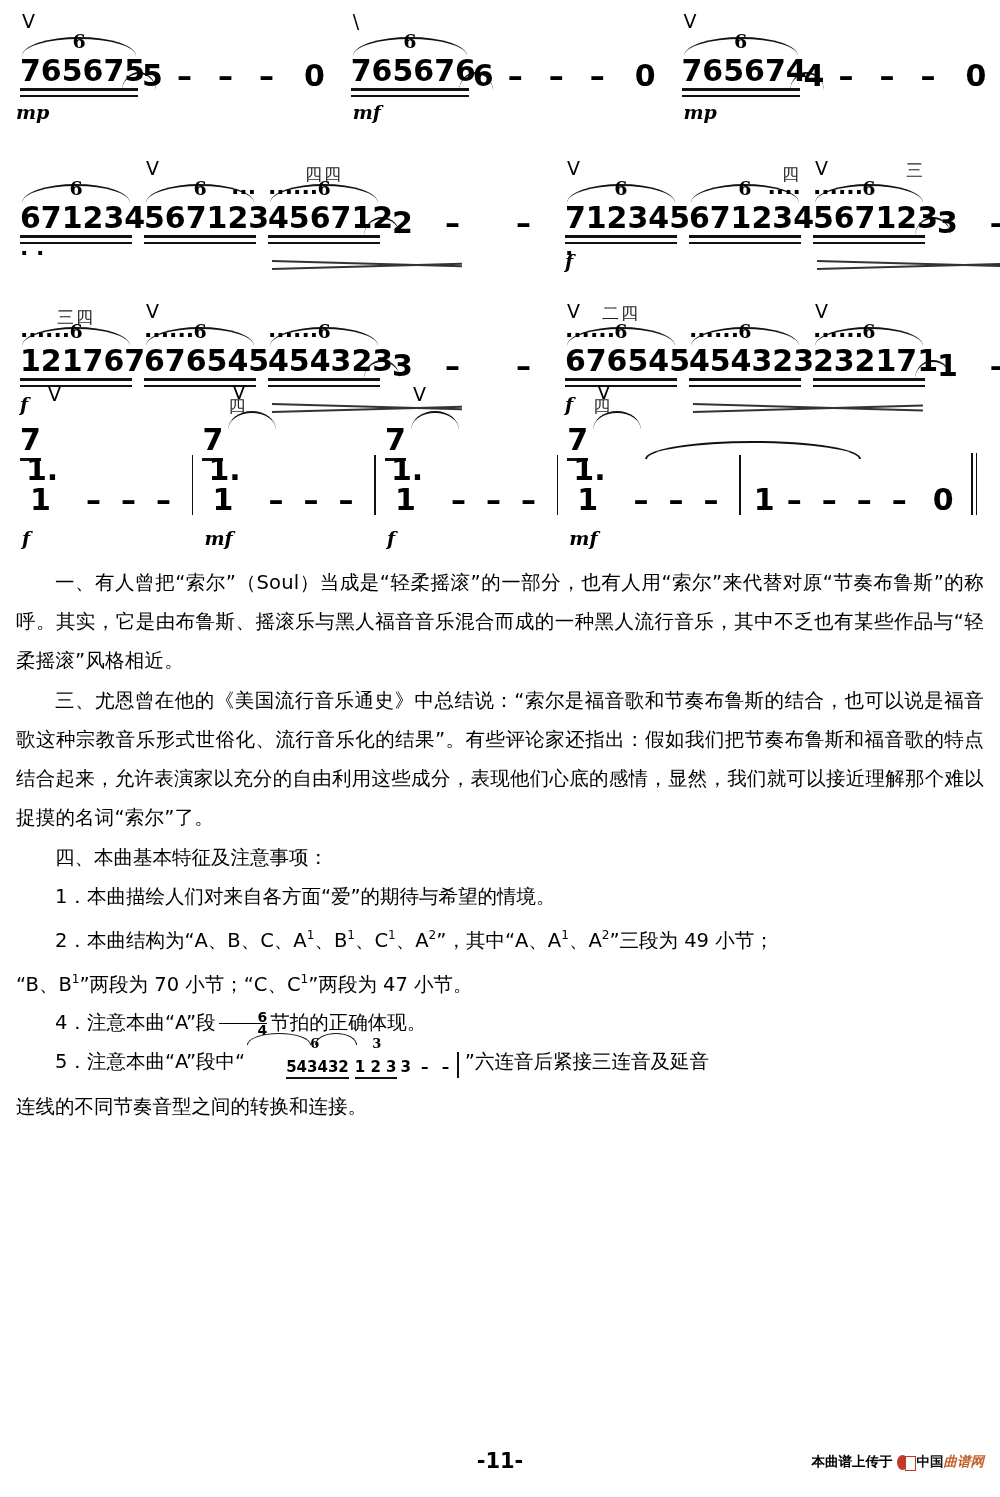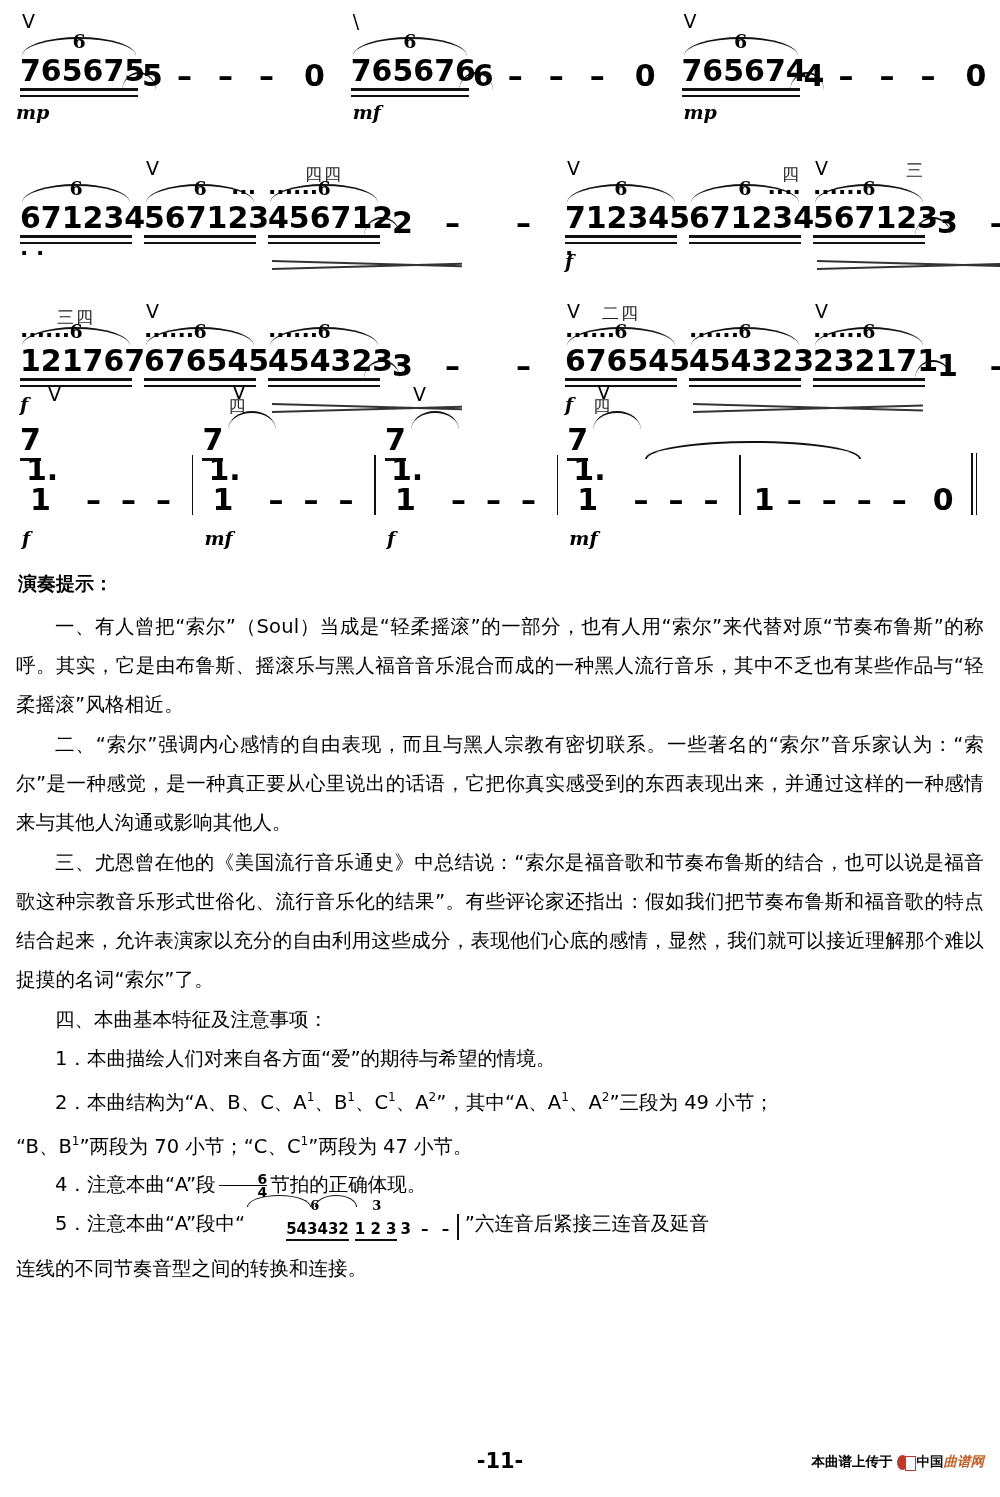--- a/index.html
+++ b/index.html
@@ -402,24 +402,22 @@
           <span class="dash tight">–</span>
           <span class="rest0">0</span>
         </div>
 
         <div class="barline endbar"></div>
       </div>
     </div>
   </div>
 
   <div class="notes">
-    <div class="nt-title">演奏提示：</div>
 
     <p class="para ind">一、有人曾把“索尔”（Soul）当成是“轻柔摇滚”的一部分，也有人用“索尔”来代替对原“节奏布鲁斯”的称呼。其实，它是由布鲁斯、摇滚乐与黑人福音音乐混合而成的一种黑人流行音乐，其中不乏也有某些作品与“轻柔摇滚”风格相近。</p>
-    <p class="para ind">二、“索尔”强调内心感情的自由表现，而且与黑人宗教有密切联系。一些著名的“索尔”音乐家认为：“索尔”是一种感觉，是一种真正要从心里说出的话语，它把你真实感受到的东西表现出来，并通过这样的一种感情来与其他人沟通或影响其他人。</p>
     <p class="para ind">三、尤恩曾在他的《美国流行音乐通史》中总结说：“索尔是福音歌和节奏布鲁斯的结合，也可以说是福音歌这种宗教音乐形式世俗化、流行音乐化的结果”。有些评论家还指出：假如我们把节奏布鲁斯和福音歌的特点结合起来，允许表演家以充分的自由利用这些成分，表现他们心底的感情，显然，我们就可以接近理解那个难以捉摸的名词“索尔”了。</p>
 
     <p class="item">四、本曲基本特征及注意事项：</p>
 
     <p class="item">1．本曲描绘人们对来自各方面“爱”的期待与希望的情境。</p>
 
     <p class="item"><span>2．本曲结构为“A、B、C、A</span><sup>1</sup><span>、B</span><sup>1</sup><span>、C</span><sup>1</sup><span>、A</span><sup>2</sup><span>”，其中“A、A</span><sup>1</sup><span>、A</span><sup>2</sup><span>”三段为 49 小节；</span></p>
 
     <p class="item flush"><span>“B、B</span><sup>1</sup><span>”两段为 70 小节；“C、C</span><sup>1</sup><span>”两段为 47 小节。</span></p>
 

